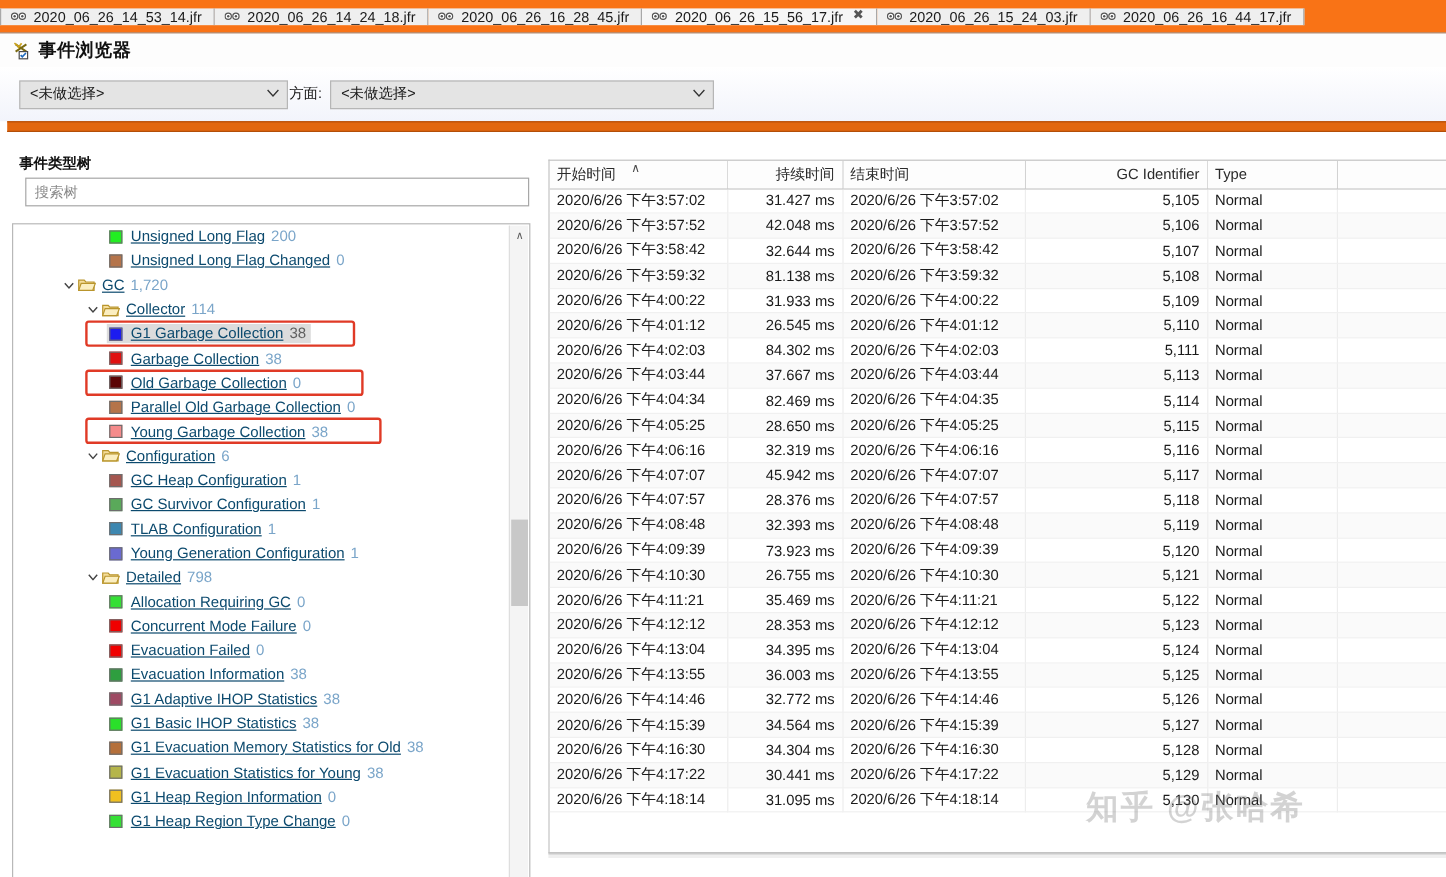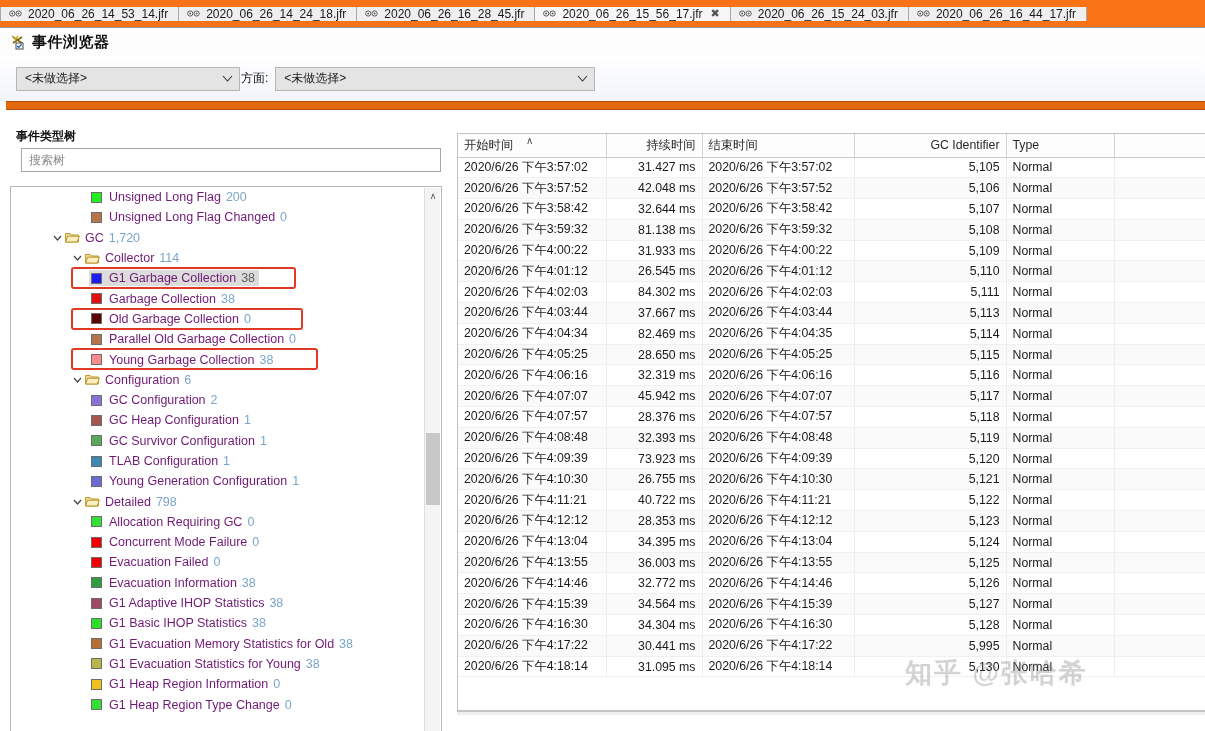--- a/index.html
+++ b/index.html
@@ -173,21 +173,21 @@
     margin-right: 2px;
   }
   .folder-icon { width: 15px; height: 13px; flex: 0 0 auto; margin-right: 5px;}
   .swatch {
     width: 11px; height: 11px;
     border: 1px solid #6d6d6d;
     box-sizing: border-box;
     flex: 0 0 auto;
     margin-right: 7px;
   }
-  .tlabel { color: #701a75; }
+  .tlabel { color: #0c4a6e; text-decoration: underline; }
   .tcount { color: #7aa5c9; margin-left: 5px; }
   .tcount.dark { color: #5f5f5f; }
   .trow.selected .inner {
     background: #dcdcdc;
   }
   .trow .inner {
     display: flex; align-items: center;
     padding: 1px 4px 1px 2px;
     box-sizing: border-box;
   }
@@ -505,28 +505,20 @@
                   <path d="M0.6 2.5 h4.6 l1.3 1.5 h6.9 v7 h-12.8 z" fill="#f5dd9a" stroke="#b9952c" stroke-width="1"></path>
                   <path d="M2.6 5.2 h11.8 l-2.2 5.8 h-11.6 z" fill="#fbeec0" stroke="#b9952c" stroke-width="1"></path>
                 </svg></span>
               <span class="tlabel">Configuration</span>
               <span class="tcount">6</span>
             </div>
           </div>
           <div class="trow">
             <div style="width: 78px; flex: 0 0 auto;"></div>
             <div class="inner">
-              <span class="swatch" style="background: rgb(139, 112, 214);"></span>
-              <span class="tlabel">GC Configuration</span>
-              <span class="tcount">2</span>
-            </div>
-          </div>
-          <div class="trow">
-            <div style="width: 78px; flex: 0 0 auto;"></div>
-            <div class="inner">
               <span class="swatch" style="background: rgb(165, 86, 79);"></span>
               <span class="tlabel">GC Heap Configuration</span>
               <span class="tcount">1</span>
             </div>
           </div>
           <div class="trow">
             <div style="width: 78px; flex: 0 0 auto;"></div>
             <div class="inner">
               <span class="swatch" style="background: rgb(90, 169, 90);"></span>
               <span class="tlabel">GC Survivor Configuration</span>
@@ -790,21 +782,21 @@
           <tr>
             <td class="l">2020/6/26 下午4:10:30</td>
             <td class="r">26.755 ms</td>
             <td class="l">2020/6/26 下午4:10:30</td>
             <td class="r">5,121</td>
             <td class="l">Normal</td>
             <td class="l"></td>
           </tr>
           <tr>
             <td class="l">2020/6/26 下午4:11:21</td>
-            <td class="r">40.722 ms</td>
+            <td class="r">35.469 ms</td>
             <td class="l">2020/6/26 下午4:11:21</td>
             <td class="r">5,122</td>
             <td class="l">Normal</td>
             <td class="l"></td>
           </tr>
           <tr>
             <td class="l">2020/6/26 下午4:12:12</td>
             <td class="r">28.353 ms</td>
             <td class="l">2020/6/26 下午4:12:12</td>
             <td class="r">5,123</td>
@@ -848,21 +840,21 @@
             <td class="r">34.304 ms</td>
             <td class="l">2020/6/26 下午4:16:30</td>
             <td class="r">5,128</td>
             <td class="l">Normal</td>
             <td class="l"></td>
           </tr>
           <tr>
             <td class="l">2020/6/26 下午4:17:22</td>
             <td class="r">30.441 ms</td>
             <td class="l">2020/6/26 下午4:17:22</td>
-            <td class="r">5,995</td>
+            <td class="r">5,129</td>
             <td class="l">Normal</td>
             <td class="l"></td>
           </tr>
           <tr>
             <td class="l">2020/6/26 下午4:18:14</td>
             <td class="r">31.095 ms</td>
             <td class="l">2020/6/26 下午4:18:14</td>
             <td class="r">5,130</td>
             <td class="l">Normal</td>
             <td class="l"></td>

